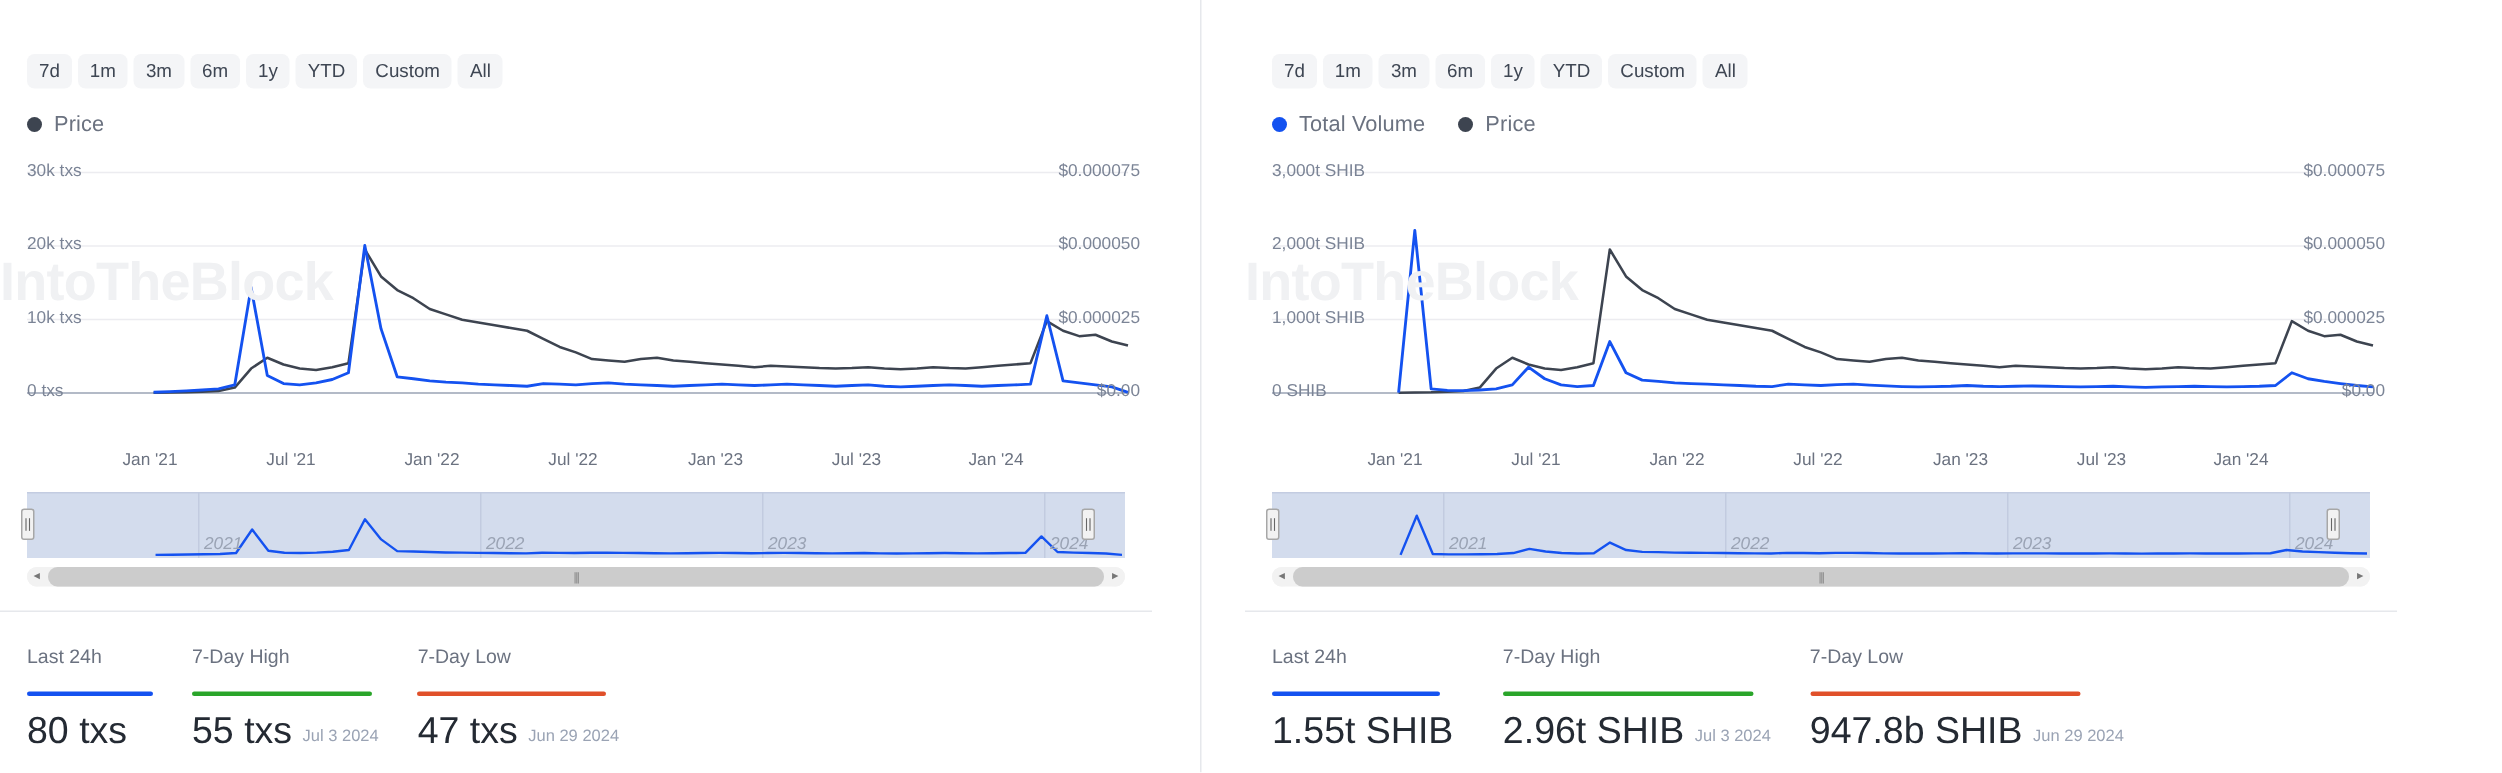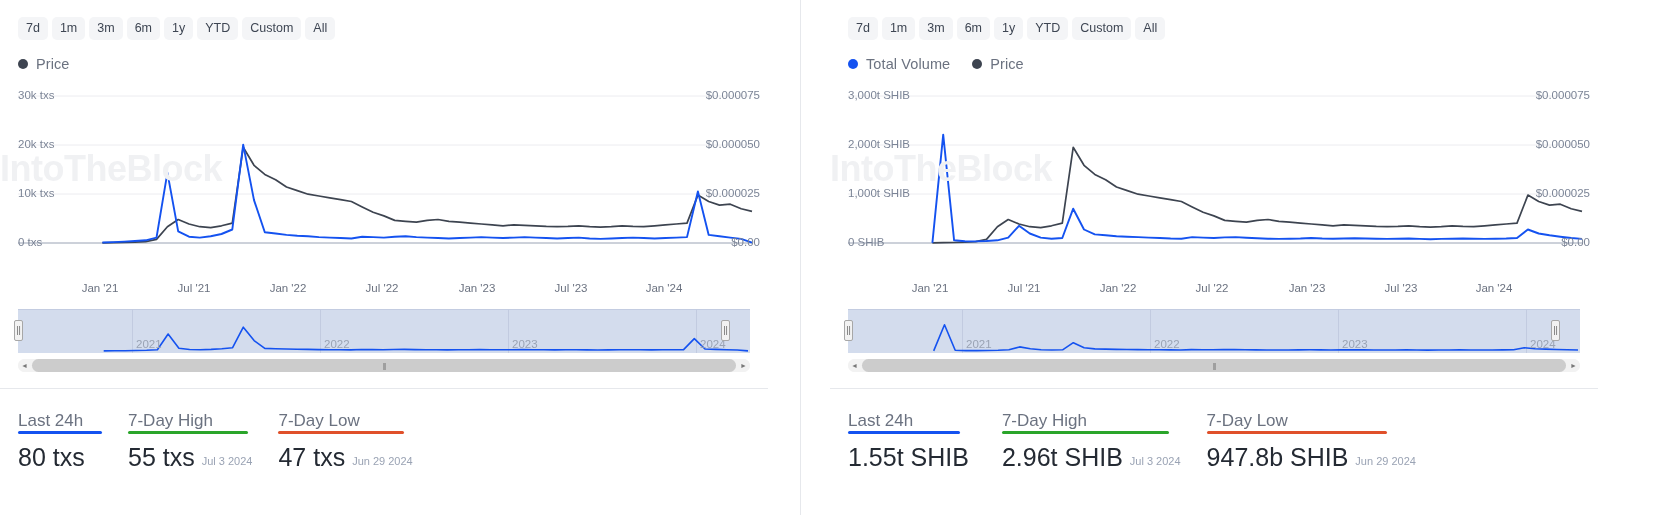--- a/index.html
+++ b/index.html
@@ -12,21 +12,21 @@
   }
   .app { display:flex; width:1668px; height:515px; }
   .panel { position:relative; width:768px; height:515px; background:#fff; }
   .divider { width:1px; height:515px; background:#e6e8ec; margin:0 29px 0 32px; }
 
   
   .range-tabs { display:flex; gap:4px; padding:17px 0 0 18px; }
   .range-tab {
     font-size:12.5px; color:#3e4653; background:#f4f5f7;
     border-radius:5px; padding:5px 8px 6px 8px; line-height:12px;
-    cursor:pointer; white-space:nowrap;
+    cursor:pointer; white-space:nowrap;margin-top:19px;
   }
 
   
   .legend { display:flex; align-items:center; gap:22px; padding:16px 0 0 18px; }
   .legend-item { display:flex; align-items:center; gap:8px; cursor:pointer; }
   .legend-dot { width:10px; height:10px; border-radius:50%; display:block; }
   .legend-label { font-size:14.5px; color:#6b7280; letter-spacing:.1px; }
 
   
   .chart-wrap { position:relative; margin-top:12px; height:195px; }
@@ -49,21 +49,21 @@
   }
 
   
   .navigator { position:relative; margin:8px 18px 0 18px; height:44px; }
   .nav-band {
     position:absolute; left:0; right:0; top:0; height:44px;
     background:#ccd6eb; opacity:.85; border-top:1px solid #b9c4dc;
   }
   .nav-svg { position:absolute; left:0; top:0; }
   .nav-year {
-    position:absolute; bottom:3px; font-size:11.5px; color:#9aa3b4;
+    position:absolute; bottom:3px; font-size:11.5px; color:#9aa3b4;font-style:italic;
   }
   .nav-vline { position:absolute; top:0; bottom:0; width:1px; background:#c2cbe0; }
   .nav-handle {
     position:absolute; top:11px; width:9px; height:21px;
     background:#f2f2f2; border:1px solid #a7a7a7; border-radius:2px;
     display:flex; align-items:center; justify-content:center;
     font-size:9px; color:#666; cursor:ew-resize; line-height:1;
   }
 
   
@@ -82,21 +82,21 @@
     border-radius:7px; display:flex; align-items:center; justify-content:center;
     font-size:7px; color:#777; cursor:pointer; line-height:1;
   }
   .sb-arrow.left { left:0; }
   .sb-arrow.right { right:0; }
 
   
   .stats-sep { margin:16px 0 0 0; height:1px; background:#e6e8ec; }
   .stats { display:flex; padding:22px 0 0 18px; gap:0; }
   .stat { padding-right:26px; }
-  .stat-title { font-size:17px; color:#6b7280; margin-bottom:0; white-space:nowrap; }
+  .stat-title { font-size:13px; color:#6b7280; margin-bottom:16px; white-space:nowrap; }
   .stat-rule { height:2.5px; border-radius:2px; margin-bottom:11px; }
   .stat-valrow { display:flex; align-items:flex-end; gap:7px; }
   .stat-value { font-size:25px; color:#242a33; line-height:24px; white-space:nowrap; }
   .stat-date { font-size:11px; color:#9aa3b4; padding-bottom:2px; white-space:nowrap; }
 </style>
 </head>
 <body>
 
 <div class="app">
 

